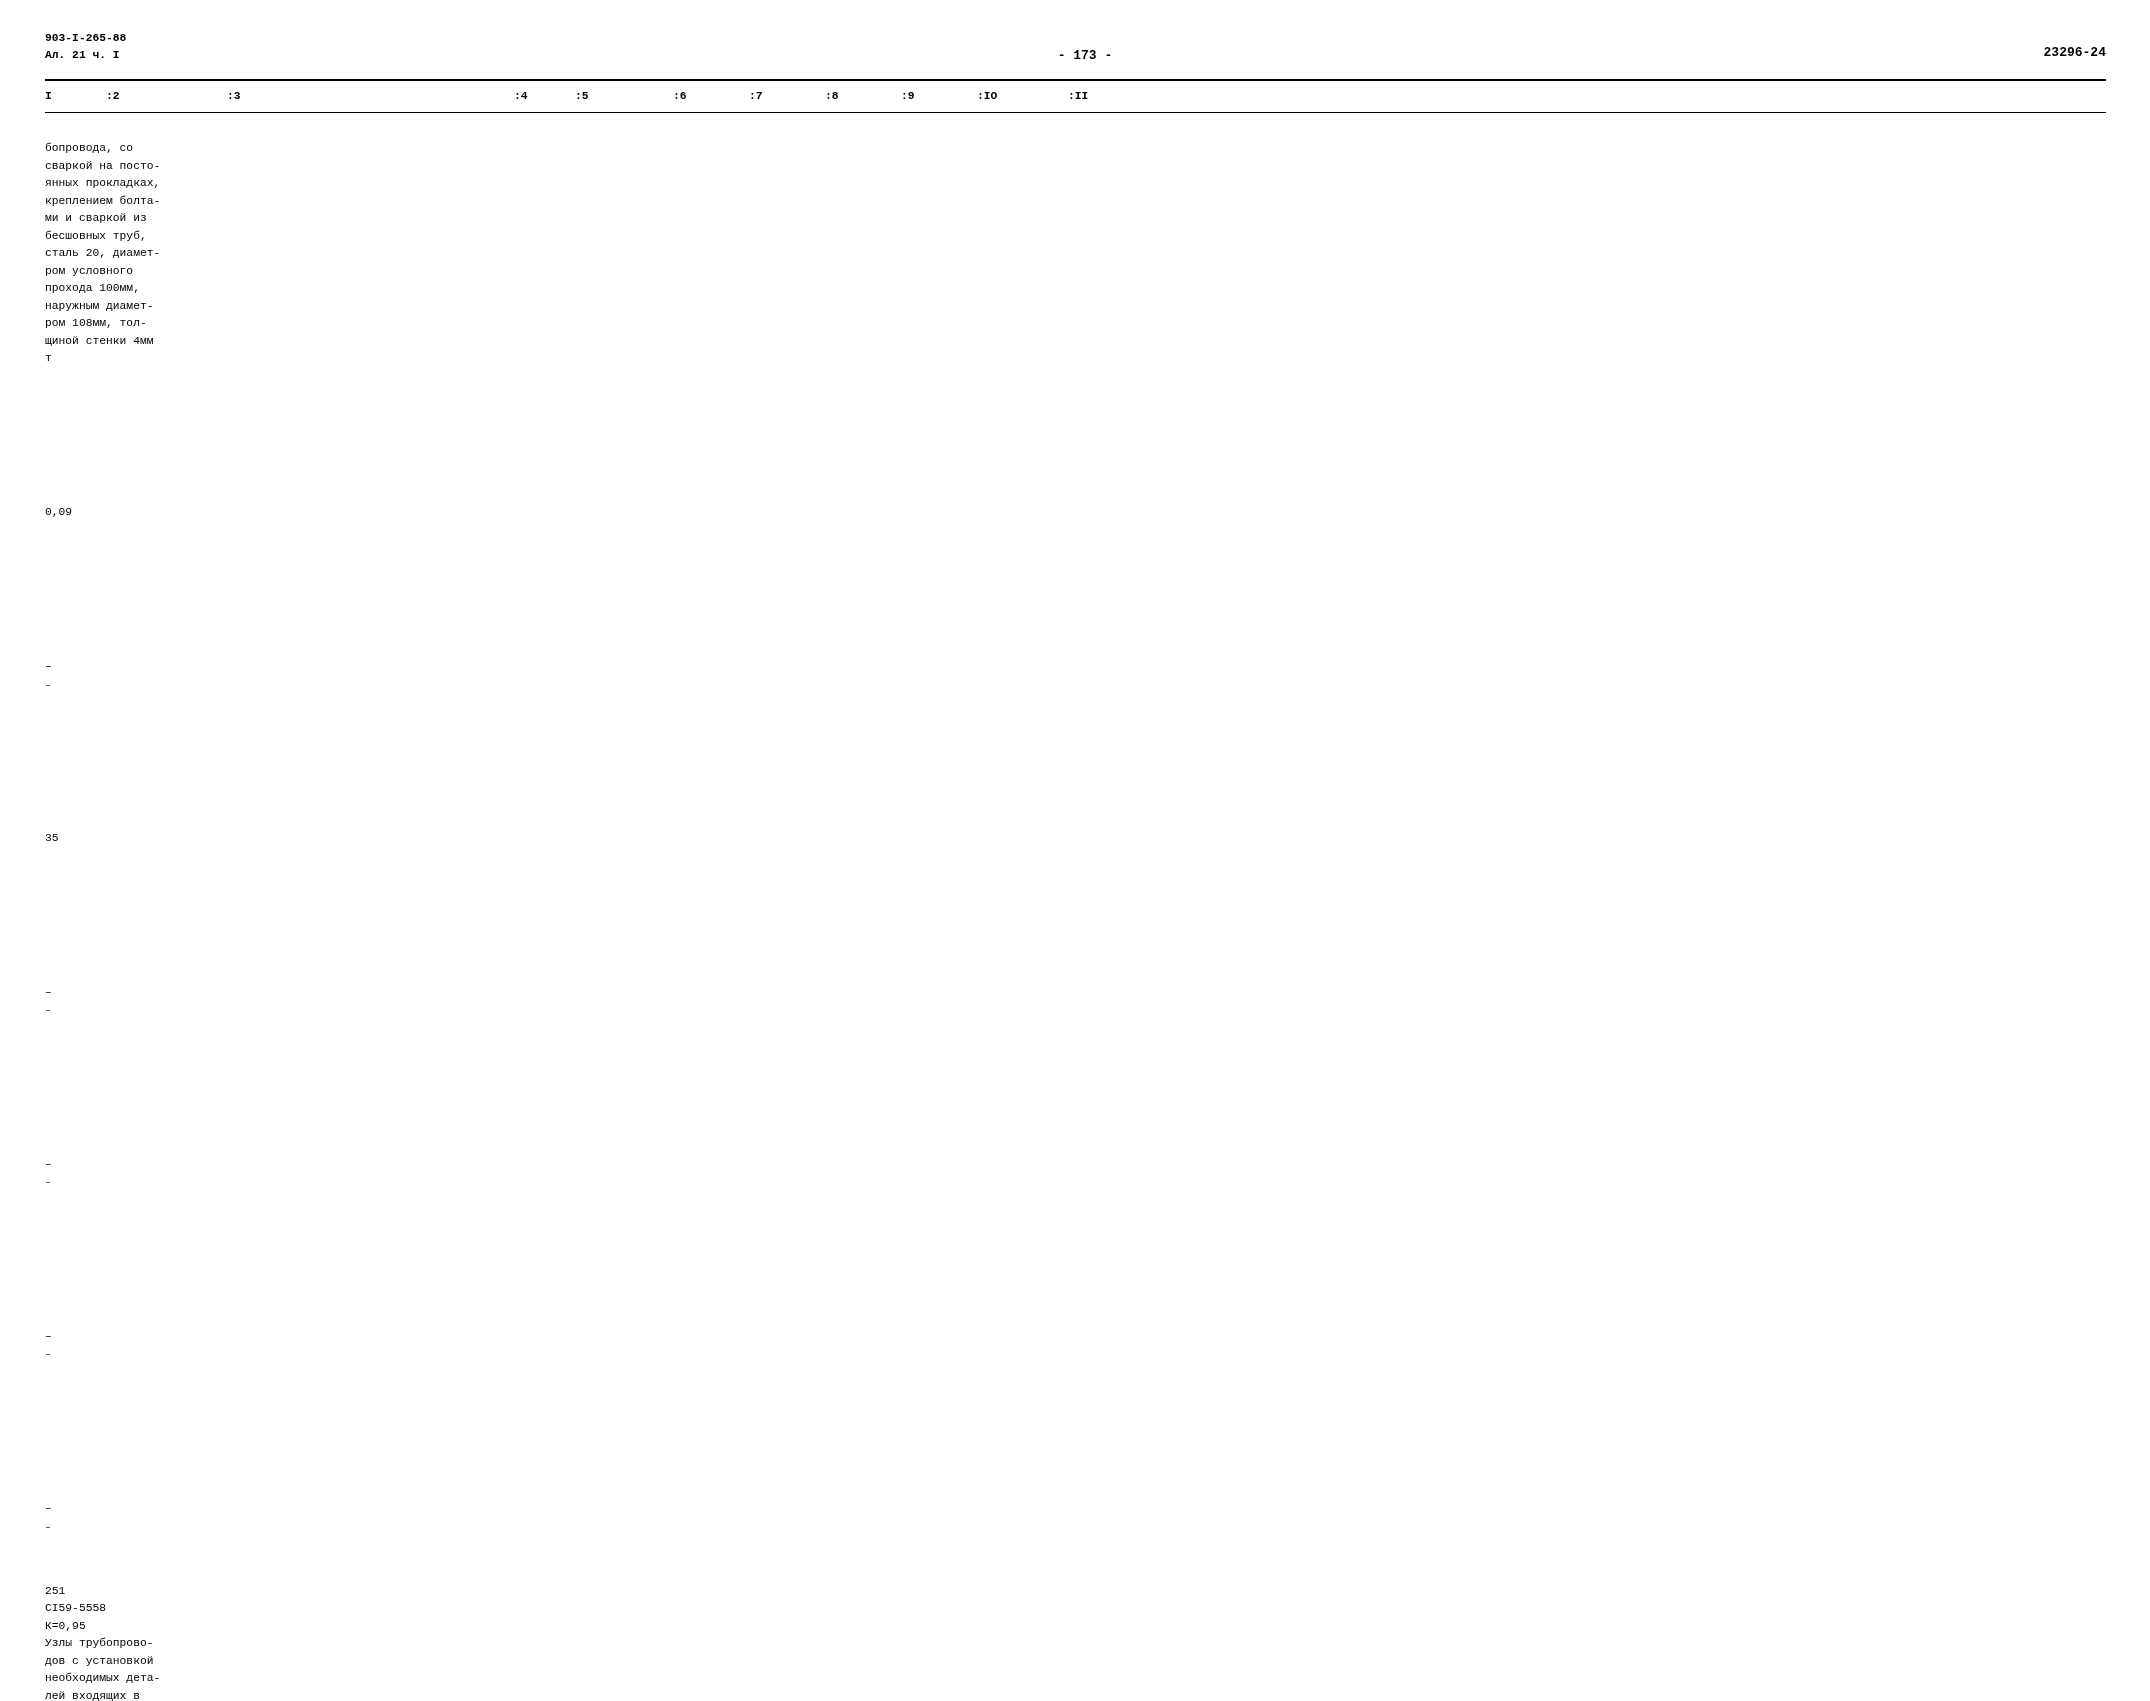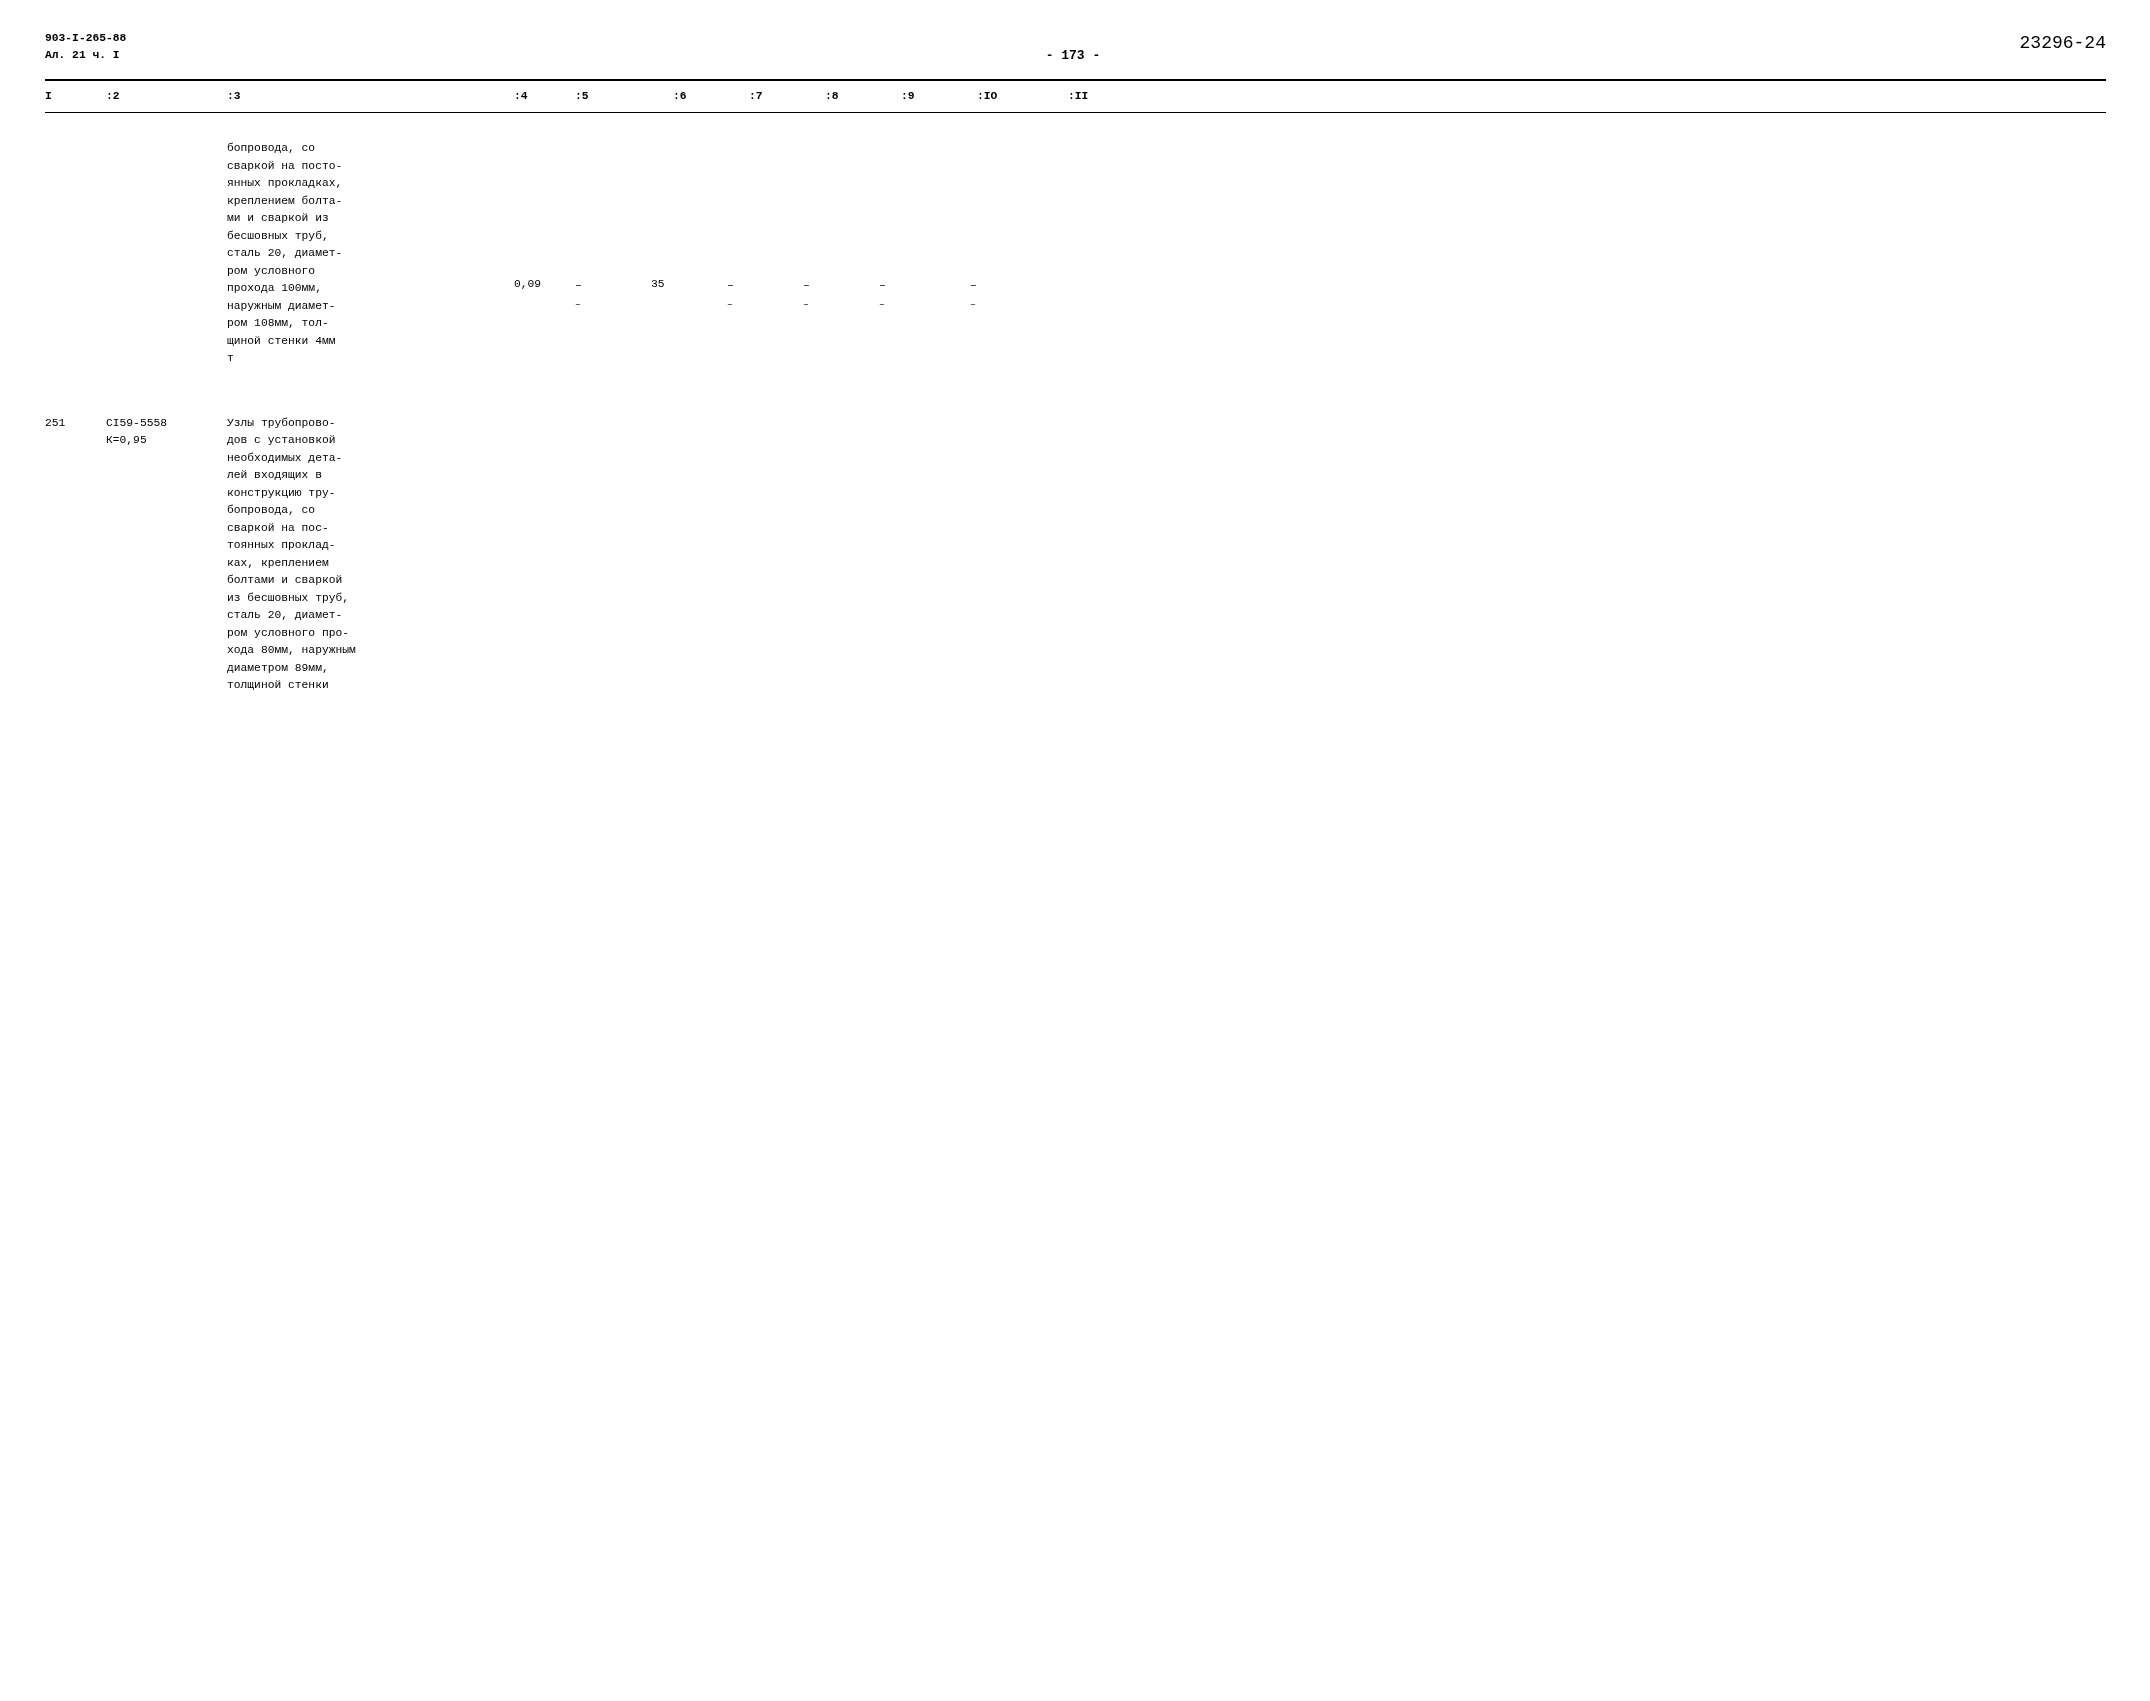--- a/index.html
+++ b/index.html
@@ -35,23 +35,23 @@
     .header-center {
       font-size: 13px;
       font-weight: bold;
       display: flex;
       gap: 15px;
       align-items: center;
       margin-top: 18px;
     }
 
     .header-right {
-      font-size: 18px;
-      font-weight: normal;
-      margin-top: 3px;
+      font-size: 13px;
+      font-weight: bold;
+      margin-top: 15px;
     }
 
     .thick-line {
       border: none;
       border-top: 2.3px solid #000;
       margin: 7.6px 0 0 0;
     }
 
     .table-wrapper {
       width: 100%;
@@ -74,20 +74,21 @@
     .col-7  { width: 76px; flex-shrink: 0; }
     .col-8  { width: 76px; flex-shrink: 0; }
     .col-9  { width: 76px; flex-shrink: 0; }
     .col-10 { width: 91px; flex-shrink: 0; }
     .col-11 { width: 91px; flex-shrink: 0; }
 
     .data-row {
       display: flex;
       padding: 4.5px 0;
       align-items: flex-start;
+      flex-direction: column;
     }
 
     .cell {
       padding-right: 6px;
       line-height: 1.55;
       font-size: 11.3px;
     }
 
     .cell-multiline {
       white-space: pre-line;

